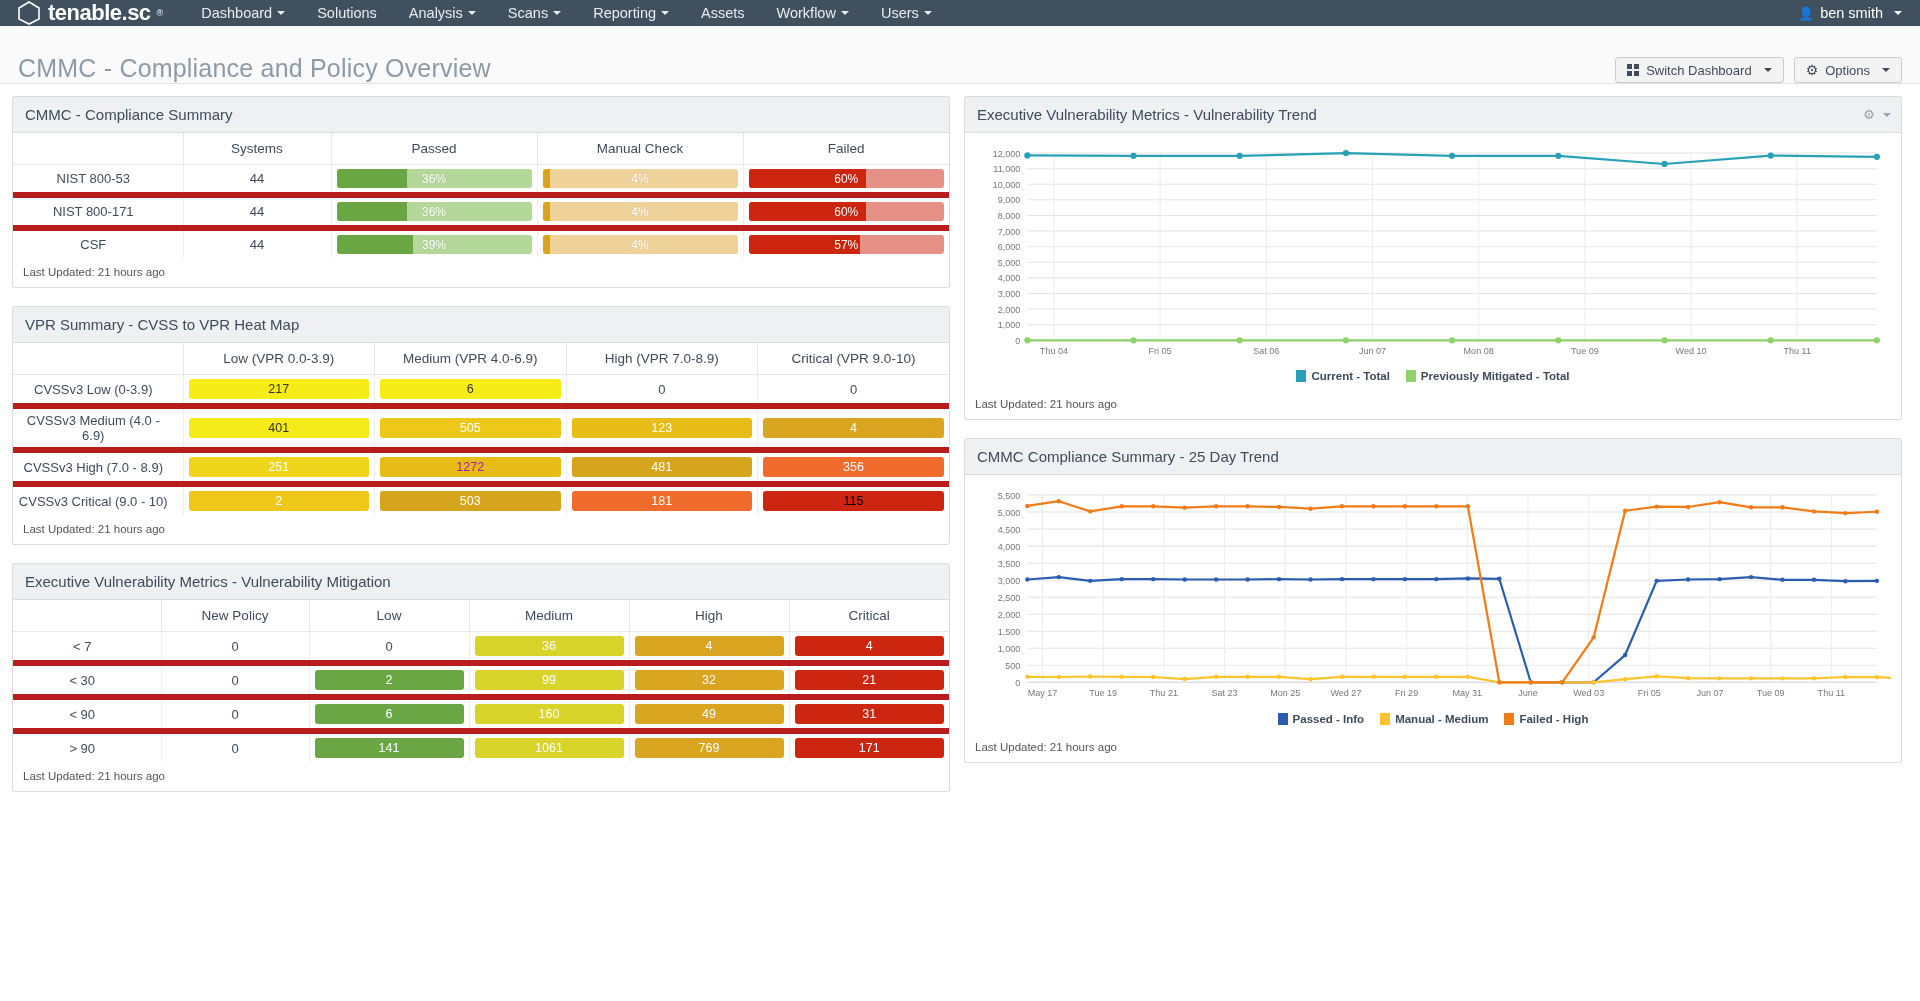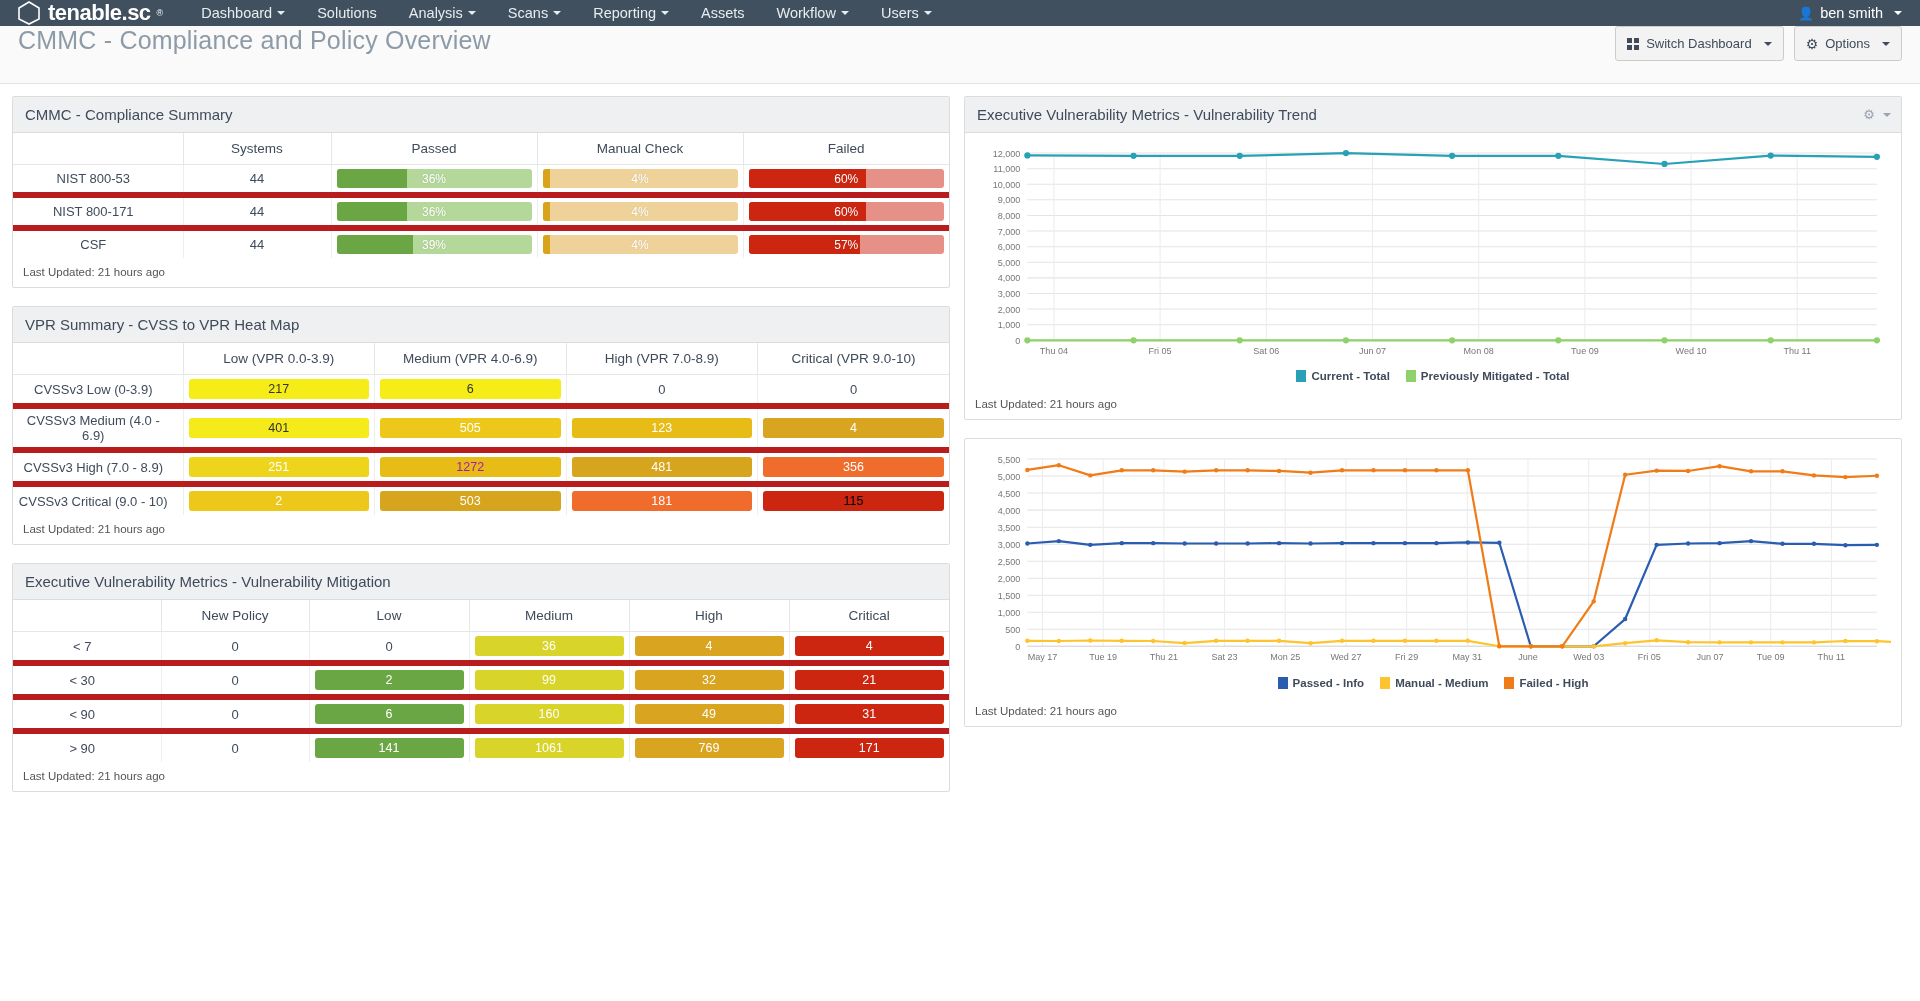--- a/index.html
+++ b/index.html
@@ -37,29 +37,29 @@
   .nav-right {
     position:absolute; right:18px; top:0; height:100%;
     display:flex; align-items:center; color:#ffffff; font-size:14.5px;
     cursor:pointer; gap:6px;
   }
   .user-glyph { font-size:13px; }
 
   
   .pagehead {
     height:58px; background:#fafafa; border-bottom:1px solid #e2e2e2;
-    display:flex; align-items:flex-start; padding:0 18px; position:relative;
+    display:flex; align-items:flex-end; padding:0 18px; position:relative;
   }
   .page-title {
     font-size:25px; color:#8d9aa7; font-weight:normal; letter-spacing:0.2px;
   }
   .head-actions { position:absolute; right:18px; display:flex; gap:10px; }
   .btn {
     background:#f3f3f3; border:1px solid #ccc; border-radius:3px;
-    height:35px; padding:0 11px; font-size:13px; color:#3f4b5b;
+    height:26px; padding:0 11px; font-size:13px; color:#3f4b5b;
     display:flex; align-items:center; gap:7px; cursor:pointer;
   }
   .grid-glyph {
     display:inline-grid; grid-template-columns:5px 5px; grid-gap:2px;
   }
   .grid-glyph i { width:5px; height:5px; background:#3f4b5b; display:block; }
   .gear-glyph { font-size:14px; line-height:1; }
 
   
   .content { display:flex; padding:12px; gap:14px; align-items:flex-start; }
@@ -565,20 +565,23 @@
             <div class="legend-item">
               <span class="legend-swatch" style="background:#8fd16a"></span>
               <span class="legend-label">Previously Mitigated - Total</span>
             </div>
           </div>
         <div class="last-updated">Last Updated: 21 hours ago</div>
       </div>
     </div>
 
     <div class="panel">
+      <div class="panel-head">
+        <span class="panel-title">CMMC Compliance Summary - 25 Day Trend</span>
+      </div>
       <div class="panel-body">
         <div class="chart-wrap">
           <svg class="chart-svg" id="chart1" viewBox="0 0 910 222">
               <line x1="52" y1="196" x2="896" y2="196" stroke="#e4e4e4" stroke-width="1"></line>
               <text x="45" y="199.5" text-anchor="end" font-size="9" fill="#777" font-family="&quot;Liberation Sans&quot;, sans-serif">0</text>
               <line x1="52" y1="179.0909090909091" x2="896" y2="179.0909090909091" stroke="#e4e4e4" stroke-width="1"></line>
               <text x="45" y="182.5909090909091" text-anchor="end" font-size="9" fill="#777" font-family="&quot;Liberation Sans&quot;, sans-serif">500</text>
               <line x1="52" y1="162.1818181818182" x2="896" y2="162.1818181818182" stroke="#e4e4e4" stroke-width="1"></line>
               <text x="45" y="165.6818181818182" text-anchor="end" font-size="9" fill="#777" font-family="&quot;Liberation Sans&quot;, sans-serif">1,000</text>
               <line x1="52" y1="145.27272727272728" x2="896" y2="145.27272727272728" stroke="#e4e4e4" stroke-width="1"></line>

